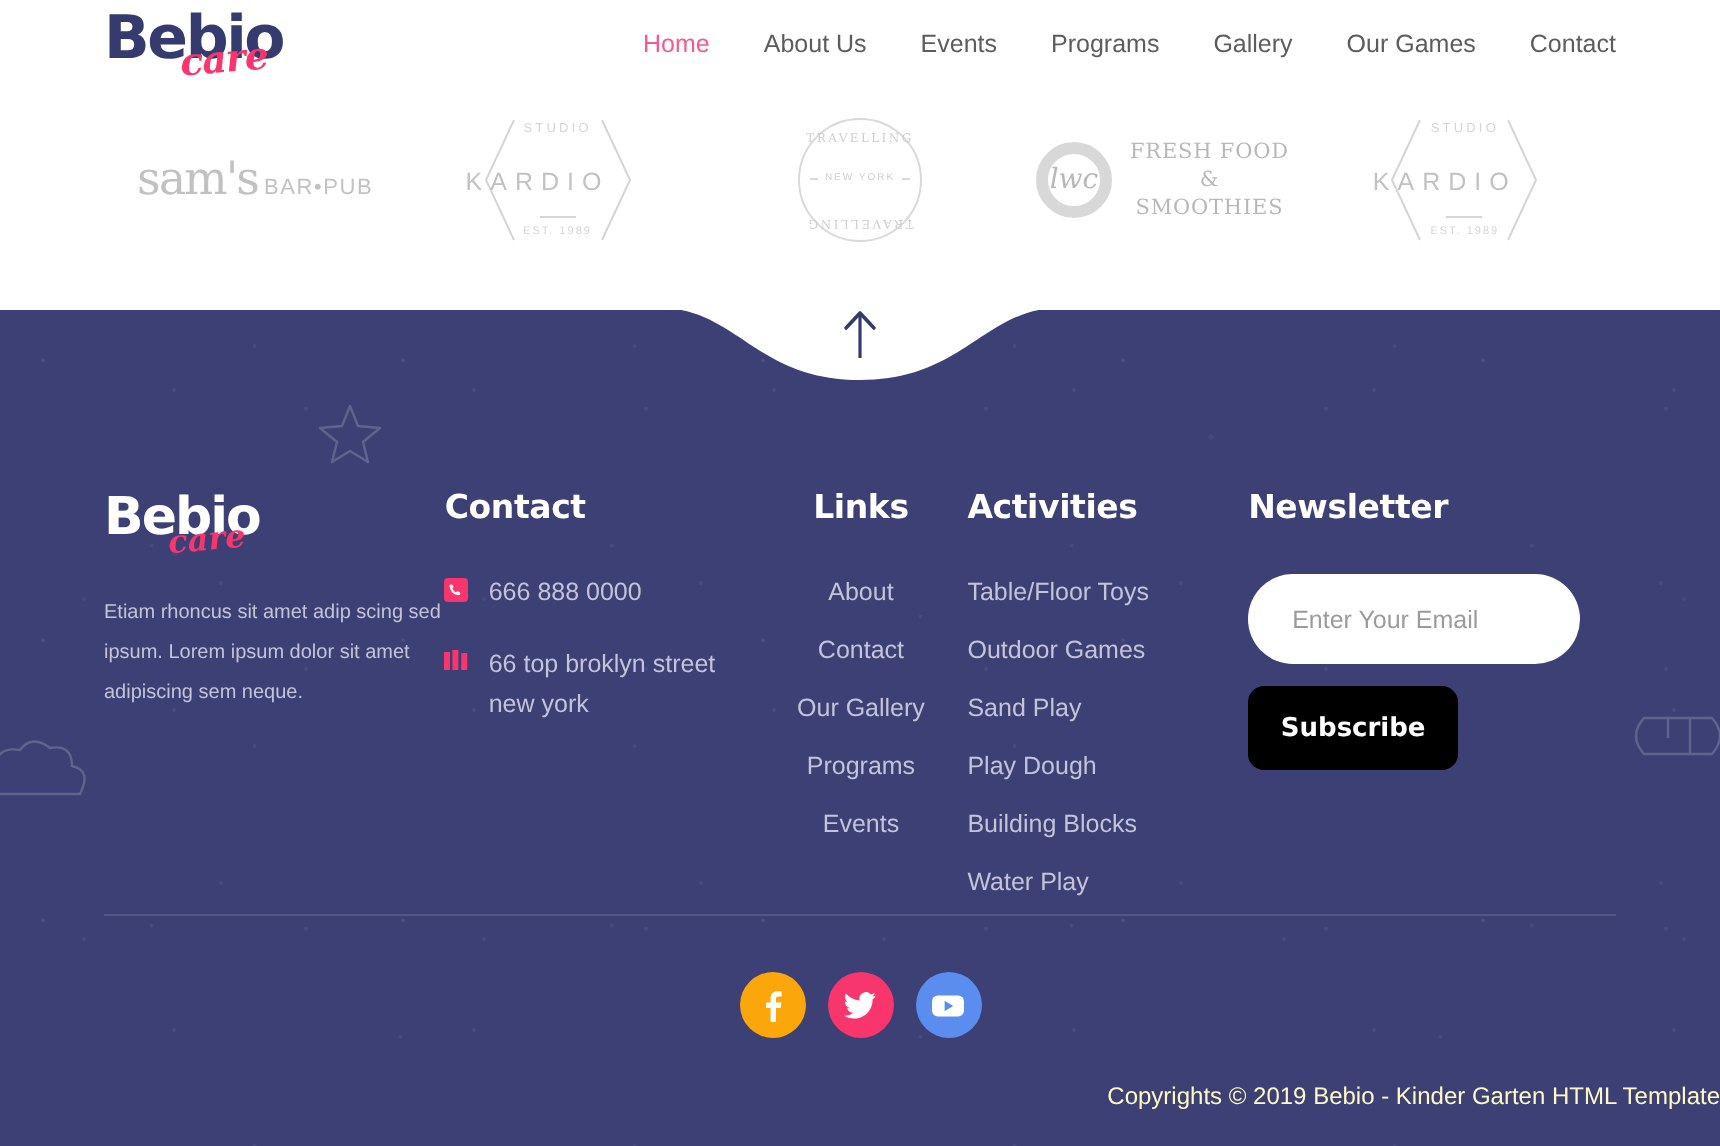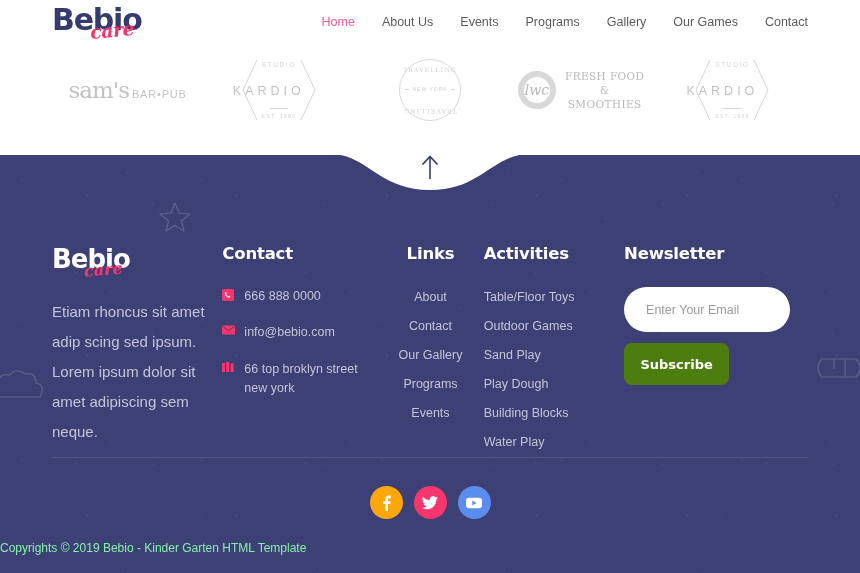--- a/index.html
+++ b/index.html
@@ -218,21 +218,21 @@
     font-family: "DejaVu Sans", sans-serif; font-weight: bold;
     font-size: 26px; color: #ffffff; letter-spacing: -1px;
     position: absolute; left: 0; top: 0;
   }
   .flogo-sub {
     font-family: "DejaVu Serif", serif; font-style: italic; font-weight: bold;
     font-size: 16px; color: #f8356c;
     position: absolute; left: 32px; top: 16px; transform: rotate(-5deg);
   }
   .about-text {
-    font-size: 15px; color: #c3c4d8; line-height: 2.0;
+    font-size: 10px; color: #c3c4d8; line-height: 2.0;
   }
 
   .col-title {
     font-family: "DejaVu Sans", sans-serif; font-weight: bold;
     font-size: 16.5px; color: #ffffff; margin-bottom: 24px;
     letter-spacing: -0.2px;
   }
 
   .contact-row {
     display: flex; align-items: flex-start;
@@ -256,21 +256,21 @@
     border-radius: 24px; border: none; background: #fff;
     padding: 0 22px; font-size: 12.5px; color: #6b6b6b;
     font-family: "Liberation Sans", sans-serif;
     outline: none;
   }
   .news-input::placeholder { color: #9b9b9b; }
   .news-btn {
     margin-top: 11px;
     width: 105px; height: 42px;
     border: none; border-radius: 8px;
-    background: #4d7c0f; color: #ffffff;
+    background: #000000; color: #ffffff;
     font-family: "DejaVu Sans", sans-serif; font-weight: bold;
     font-size: 13px; cursor: pointer;
   }
 
   .divider {
     position: absolute; z-index: 5;
     left: 52px; right: 52px; top: 302px;
     height: 1px; background: rgba(255,255,255,.12);
   }
   .socials {
@@ -282,21 +282,21 @@
     width: 33px; height: 33px; border-radius: 50%;
     display: flex; align-items: center; justify-content: center;
     color: #fff; text-decoration: none;
   }
   .s-fb { background: #fba70b; }
   .s-tw { background: #f8356c; }
   .s-yt { background: #5b8def; }
   .copyright {
     position: absolute; z-index: 5;
     left: 0; right: 0; top: 386px;
-    text-align: left; font-size: 12px; color: #86efac;
+    text-align: right; font-size: 12px; color: #fef9c3;
   }
 </style>
 </head>
 <body>
 
 <div class="header">
   <div class="logo-wrap">
     <span class="logo-main">Bebio</span>
     <span class="logo-sub">care</span>
   </div>
@@ -418,29 +418,20 @@
       <div class="contact-row">
         <span class="contact-ico">
           <svg width="12" height="12" viewBox="0 0 12 12">
             <rect x="0" y="0" width="12" height="12" rx="2" fill="#f8356c"></rect>
             <path d="M3.6 3.2 q1 0 1.1 1.1 q.1 .7-.5 1 q.5 1.4 1.9 1.9 q.3-.6 1-.5 q1.1.1 1.1 1.1 q0 .8-.9.8 q-3.7 0-4.6-4.6 q0-.8.9-.8 z" fill="#ffffff"></path>
           </svg>
         </span>
         <span class="contact-txt">666 888 0000</span>
       </div>
 
-      <div class="contact-row">
-        <span class="contact-ico">
-          <svg width="13" height="10" viewBox="0 0 13 10">
-            <rect x="0" y="0.5" width="13" height="9" rx="1" fill="#f8356c"></rect>
-            <path d="M0.8 1.6 L6.5 5.6 L12.2 1.6" fill="none" stroke="#3d4074" stroke-width="1"></path>
-          </svg>
-        </span>
-        <span class="contact-txt">info@bebio.com</span>
-      </div>
 
       <div class="contact-row">
         <span class="contact-ico">
           <svg width="12" height="11" viewBox="0 0 12 11">
             <rect x="0" y="1" width="3" height="9" fill="#f8356c"></rect>
             <rect x="4.2" y="0" width="3" height="10" fill="#f8356c"></rect>
             <rect x="8.6" y="1.5" width="3" height="8.5" fill="#f8356c"></rect>
           </svg>
         </span>
         <span class="contact-txt">66 top broklyn street new york</span>

